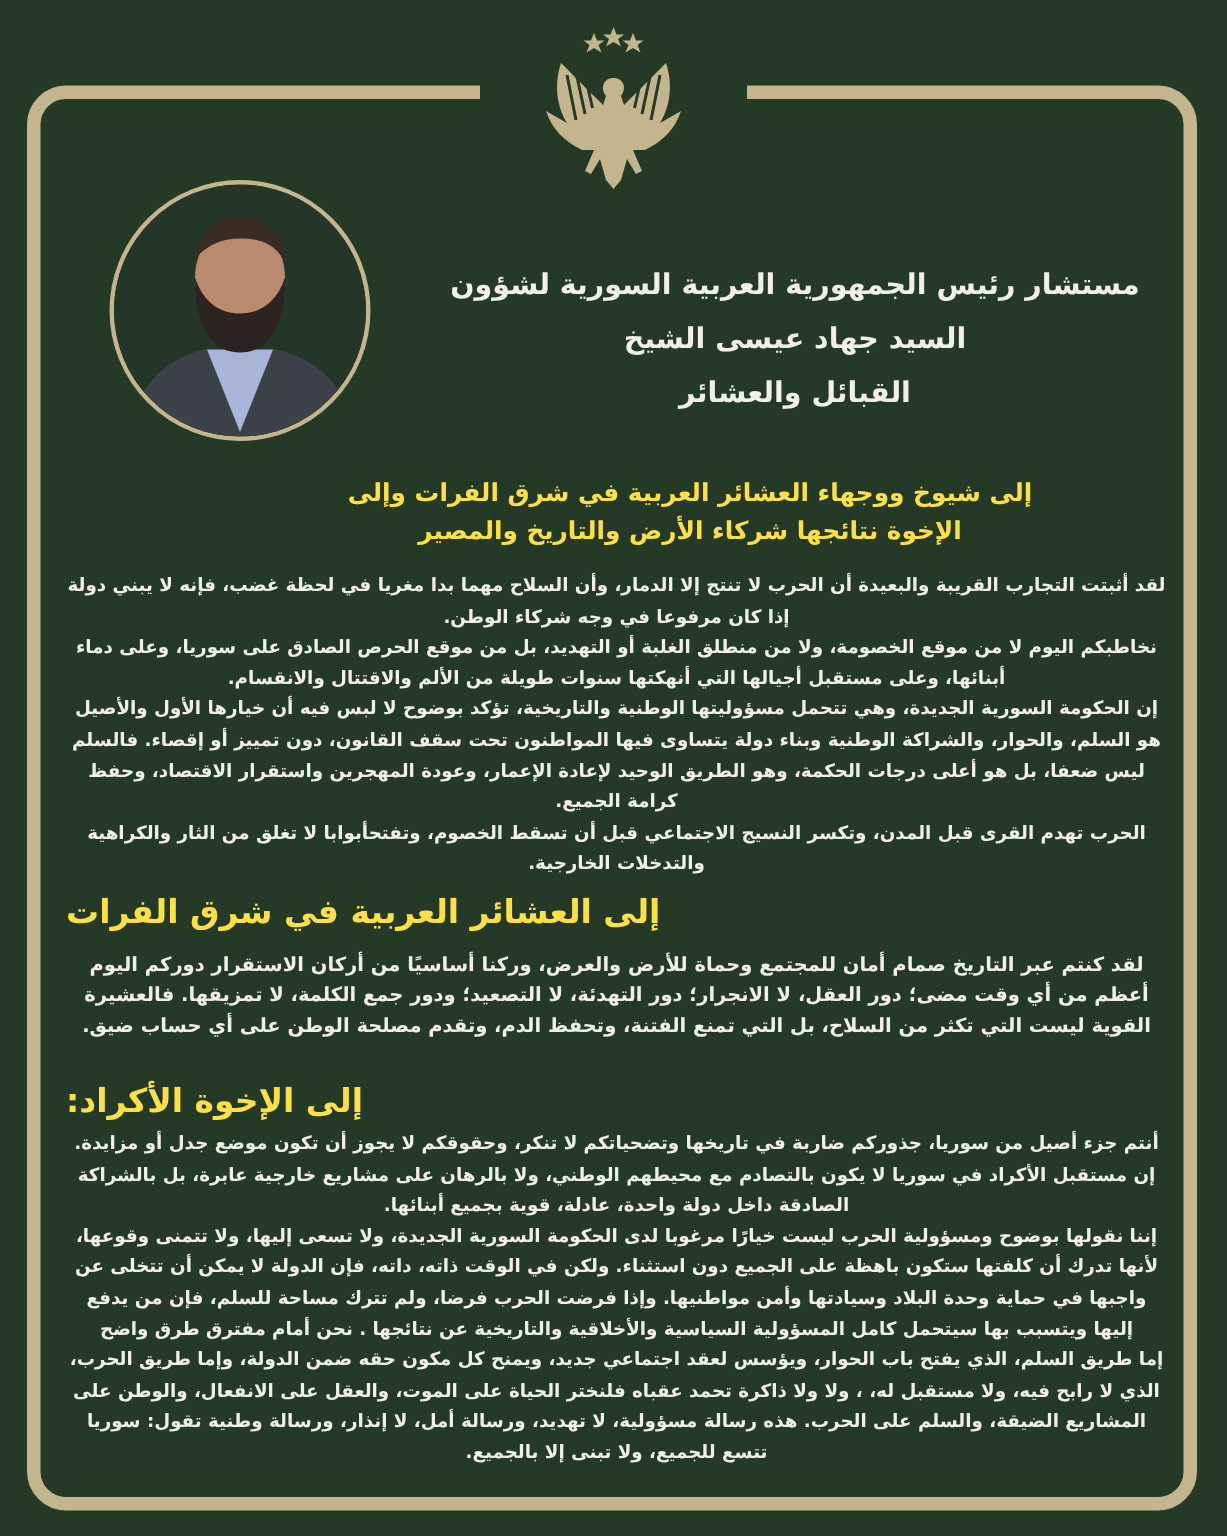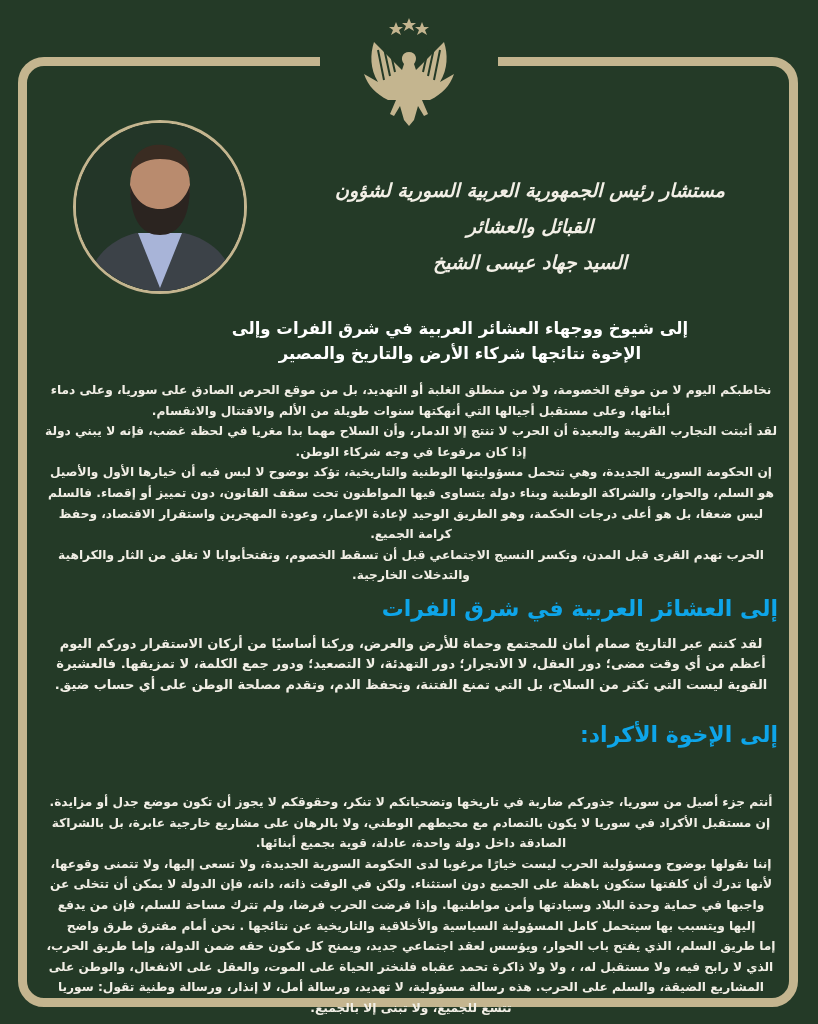--- a/index.html
+++ b/index.html
@@ -21,42 +21,42 @@
     position:absolute; left:318px; top:14px; width:182px; height:120px;
   }
   .portrait {
     position:absolute; left:73px; top:120px; width:168px; height:168px;
     border-radius:50%; border:3px solid #c4b58f; overflow:hidden;
     background:#243a27;
   }
   .title-block {
     position:absolute; left:280px; top:172px; width:500px;
     text-align:center; direction:rtl; color:#f2efe6;
-    font-weight:bold; font-size:19px; line-height:36px;font-style:italic;
+    font-weight:bold; font-size:19px; line-height:36px;
   }
   .subtitle {
     position:absolute; left:150px; top:316px; width:620px;
-    text-align:center; direction:rtl; color:#ffffff;
+    text-align:center; direction:rtl; color:#fde047;
     font-weight:bold; font-size:16.5px; line-height:25px;
   }
   .body-text {
     position:absolute; left:44px; width:734px; direction:rtl;
     text-align:center; color:#f2efe6; font-size:12.2px; line-height:20.6px;
     font-weight:bold;
   }
   .body-text p { margin:0; }
   .section-heading {
-    position:absolute; left:44px; width:734px; text-align:right; direction:rtl;
-    color:#0ea5e9; font-weight:bold; font-size:22px;
+    position:absolute; left:44px; width:734px; text-align:left; direction:rtl;
+    color:#fde047; font-weight:bold; font-size:22px;
   }
   .s1 { top:380px; }
   .h1 { top:596px; }
   .s2 { top:634px; font-size:13px; line-height:20.4px; }
   .h2 { top:722px; }
-  .s3 { top:792px; }
+  .s3 { top:752px; }
 </style>
 </head>
 <body>
 
 <div class="frame"></div>
 <div class="frame-gap"></div>
 
 <svg class="eagle" viewBox="0 0 182 120">
   <g fill="#c4b58f">
     <polygon points="78,8 80,13 85,13 81,16 83,21 78,18 73,21 75,16 71,13 76,13"></polygon>
@@ -74,32 +74,32 @@
     <path d="M10,168 C14,130 40,115 60,110 L108,110 C130,115 156,130 160,168 Z" fill="#3c4248"></path>
     <path d="M62,110 L84,165 L106,110 Z" fill="#a8b4d8"></path>
     <ellipse cx="84" cy="62" rx="30" ry="36" fill="#b98b6e"></ellipse>
     <path d="M54,62 C54,100 68,112 84,112 C100,112 114,100 114,62 C108,80 96,86 84,86 C72,86 60,80 54,62 Z" fill="#2b2420"></path>
     <path d="M54,50 C56,26 74,20 88,22 C104,24 114,36 114,52 C108,40 98,36 84,36 C70,36 60,42 54,50 Z" fill="#3a2c22"></path>
   </svg>
 </div>
 
 <div class="title-block">
   <div>مستشار رئيس الجمهورية العربية السورية لشؤون</div>
+  <div>السيد جهاد عيسى الشيخ</div>
   <div>القبائل والعشائر</div>
-  <div>السيد جهاد عيسى الشيخ</div>
 </div>
 
 <div class="subtitle">
   <div>إلى شيوخ ووجهاء العشائر العربية في شرق الفرات وإلى</div>
   <div>الإخوة نتائجها شركاء الأرض والتاريخ والمصير</div>
 </div>
 
 <div class="body-text s1">
+  <p>لقد أثبتت التجارب القريبة والبعيدة أن الحرب لا تنتج إلا الدمار، وأن السلاح مهما بدا مغريا في لحظة غضب، فإنه لا يبني دولة إذا كان مرفوعا في وجه شركاء الوطن.</p>
   <p>نخاطبكم اليوم لا من موقع الخصومة، ولا من منطلق الغلبة أو التهديد، بل من موقع الحرص الصادق على سوريا، وعلى دماء أبنائها، وعلى مستقبل أجيالها التي أنهكتها سنوات طويلة من الألم والاقتتال والانقسام.</p>
-  <p>لقد أثبتت التجارب القريبة والبعيدة أن الحرب لا تنتج إلا الدمار، وأن السلاح مهما بدا مغريا في لحظة غضب، فإنه لا يبني دولة إذا كان مرفوعا في وجه شركاء الوطن.</p>
   <p>إن الحكومة السورية الجديدة، وهي تتحمل مسؤوليتها الوطنية والتاريخية، تؤكد بوضوح لا لبس فيه أن خيارها الأول والأصيل هو السلم، والحوار، والشراكة الوطنية وبناء دولة يتساوى فيها المواطنون تحت سقف القانون، دون تمييز أو إقصاء. فالسلم ليس ضعفا، بل هو أعلى درجات الحكمة، وهو الطريق الوحيد لإعادة الإعمار، وعودة المهجرين واستقرار الاقتصاد، وحفظ كرامة الجميع.</p>
   <p>الحرب تهدم القرى قبل المدن، وتكسر النسيج الاجتماعي قبل أن تسقط الخصوم، وتفتحأبوابا لا تغلق من الثار والكراهية والتدخلات الخارجية.</p>
 </div>
 
 <div class="section-heading h1">إلى العشائر العربية في شرق الفرات</div>
 <div class="body-text s2">
   <p>لقد كنتم عبر التاريخ صمام أمان للمجتمع وحماة للأرض والعرض، وركنا أساسيًا من أركان الاستقرار دوركم اليوم أعظم من أي وقت مضى؛ دور العقل، لا الانجرار؛ دور التهدئة، لا التصعيد؛ ودور جمع الكلمة، لا تمزيقها. فالعشيرة القوية ليست التي تكثر من السلاح، بل التي تمنع الفتنة، وتحفظ الدم، وتقدم مصلحة الوطن على أي حساب ضيق.</p>
 </div>
 
 <div class="section-heading h2">إلى الإخوة الأكراد:</div>

